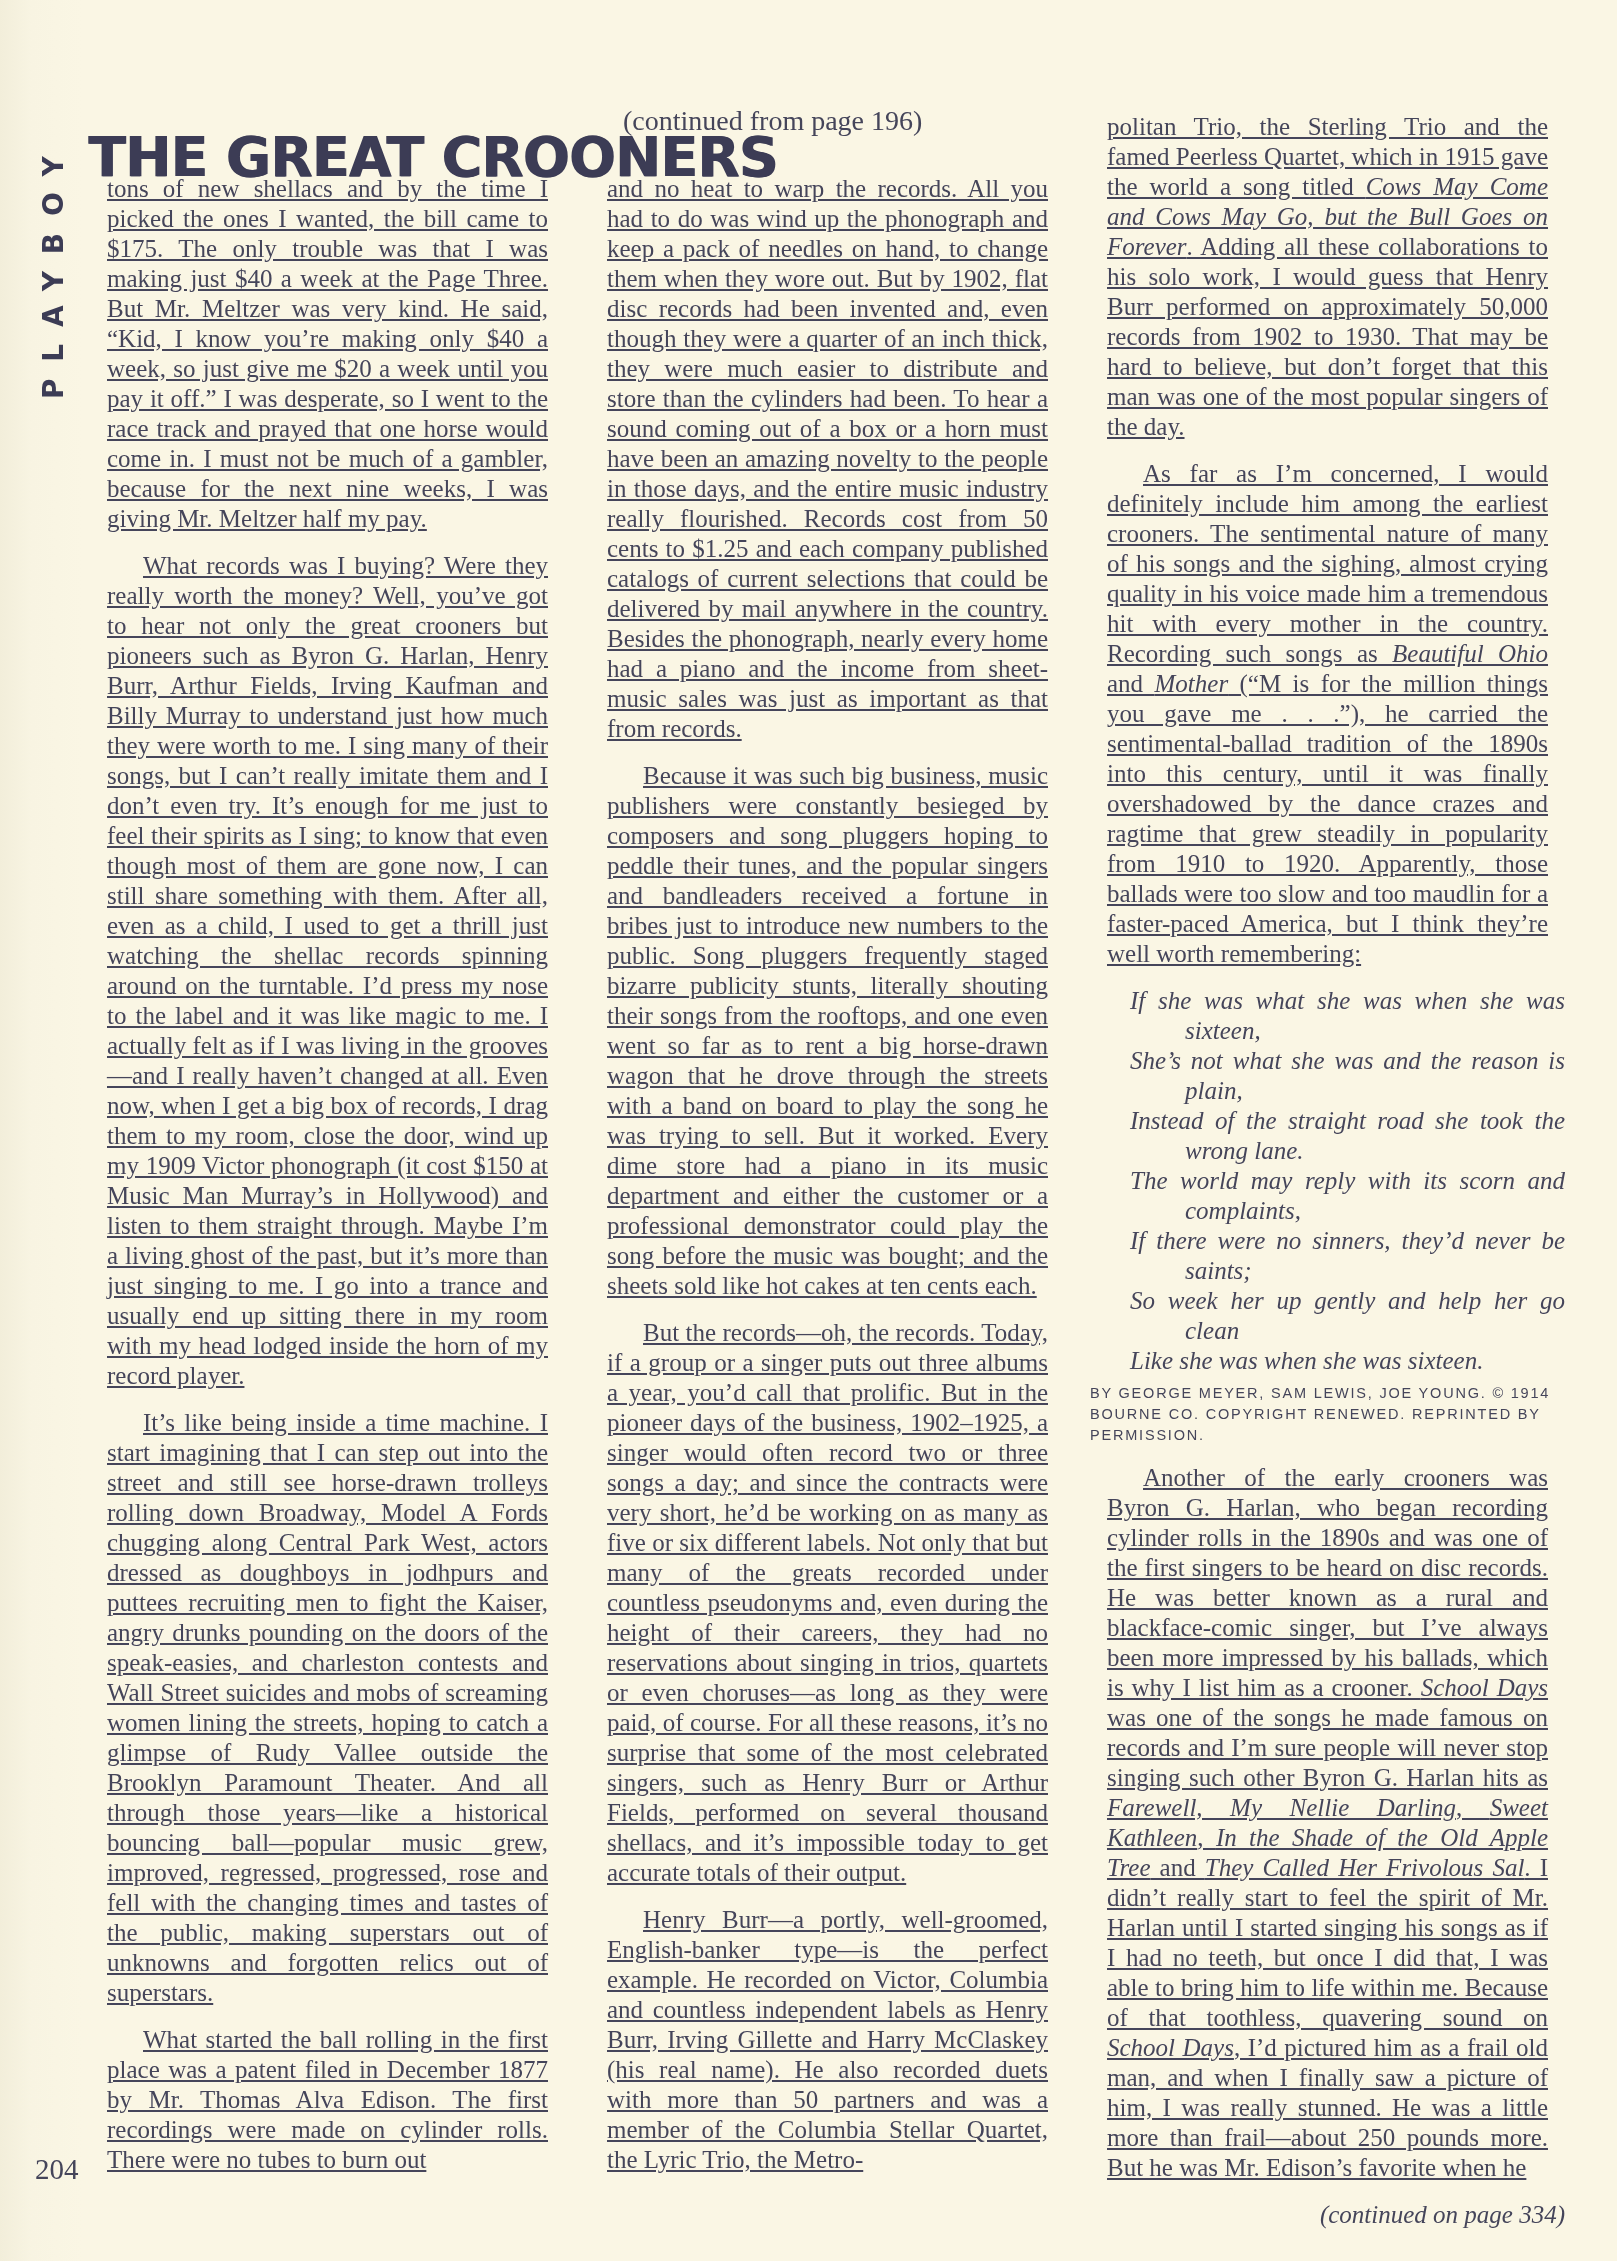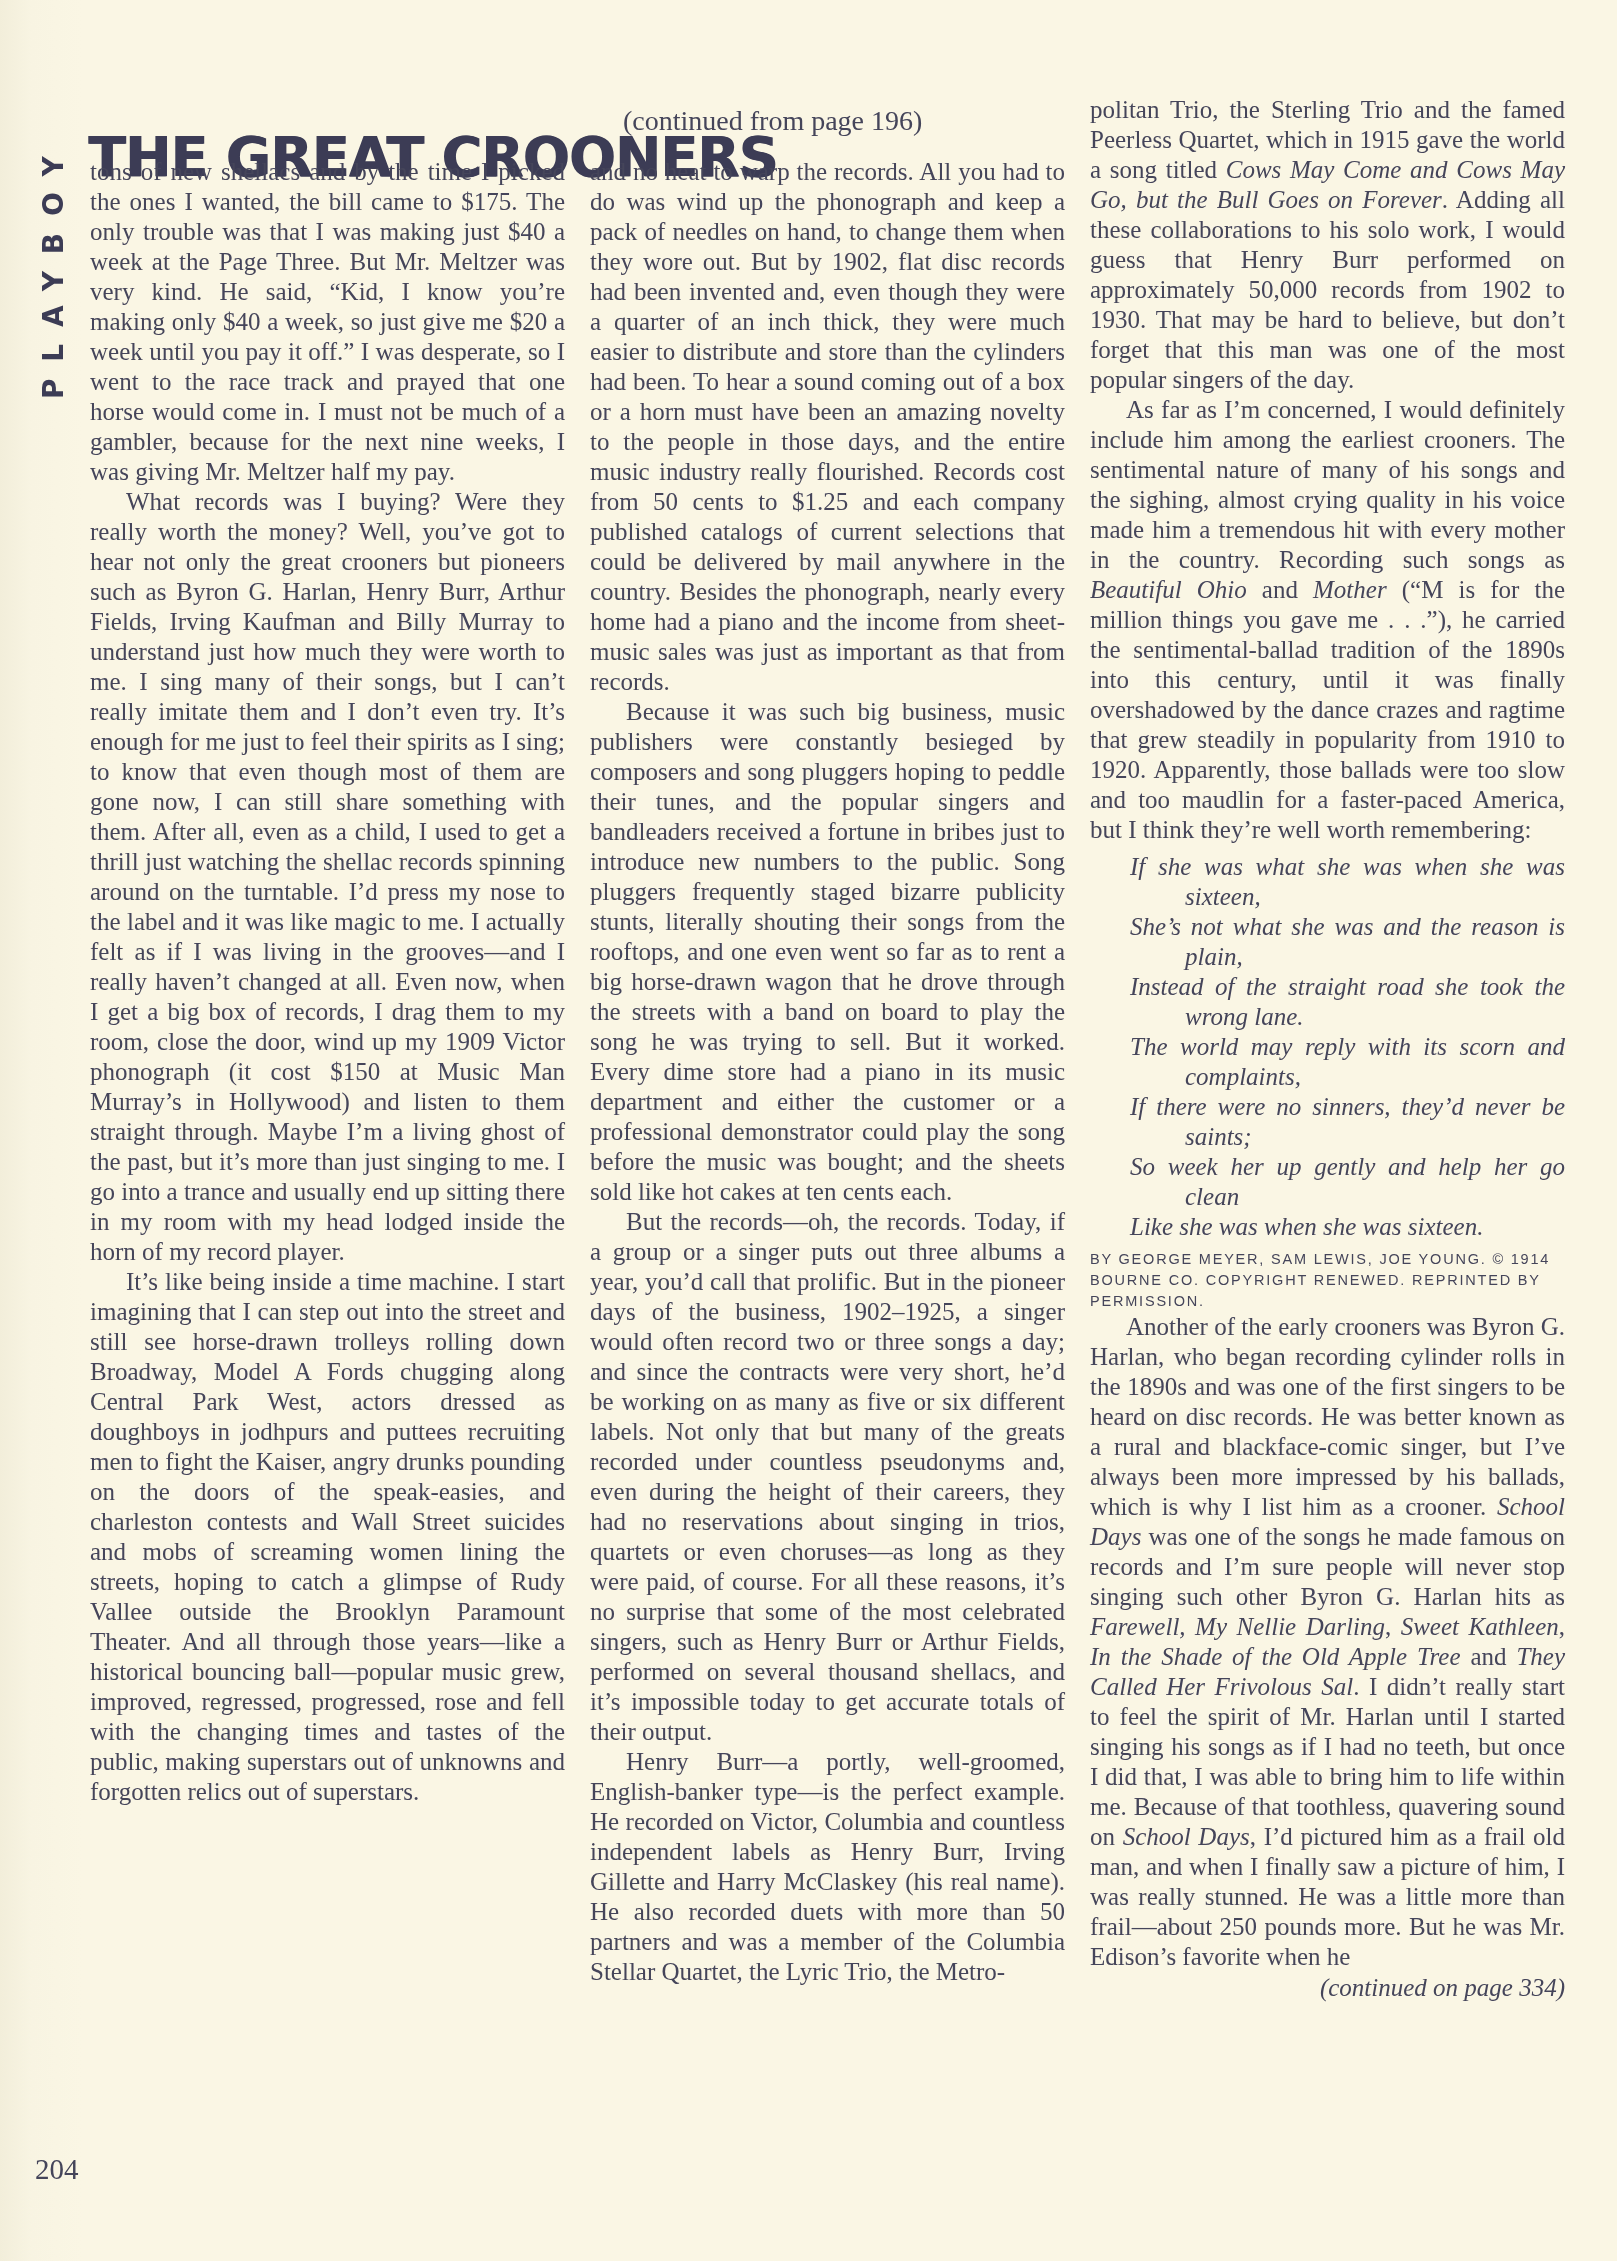--- a/index.html
+++ b/index.html
@@ -37,21 +37,21 @@
   }
   .col {
     position: absolute; width: 475px;
     font-size: 25px; line-height: 30px;
     color: var(--ink, #45455a);
     text-align: justify;
   }
   #col1 { left: 90px;  top: 157px; }
   #col2 { left: 590px;  top: 157px; }
   #col3 { left: 1090px; top: 95px; }
-  .para { margin: 0; }
+  .para { margin: 17px; text-decoration: underline; }
   .para.indent { text-indent: 36px; }
   .verse {
     margin: 7px 0 5.5px 40px;
     font-style: italic;
   }
   .verse-line { padding-left: 55px; text-indent: -55px; }
   .credit {
     margin-top: 7px;
     font-family: "Liberation Sans", sans-serif;
     font-size: 14.5px; line-height: 21px;
@@ -69,20 +69,21 @@
 <body>
 
 <div class="page">
   <div class="magazine-vertical">PLAYBOY</div>
   <h1 class="title">THE GREAT CROONERS</h1>
   <div class="continued-from">(continued from page 196)</div>
   <div class="col" id="col1">
       <p class="para">tons of new shellacs and by the time I picked the ones I wanted, the bill came to $175. The only trouble was that I was making just $40 a week at the Page Three. But Mr. Meltzer was very kind. He said, “Kid, I know you’re making only $40 a week, so just give me $20 a week until you pay it off.” I was desperate, so I went to the race track and prayed that one horse would come in. I must not be much of a gambler, because for the next nine weeks, I was giving Mr. Meltzer half my pay.</p>
       <p class="para indent">What records was I buying? Were they really worth the money? Well, you’ve got to hear not only the great crooners but pioneers such as Byron G. Harlan, Henry Burr, Arthur Fields, Irving Kaufman and Billy Murray to understand just how much they were worth to me. I sing many of their songs, but I can’t really imitate them and I don’t even try. It’s enough for me just to feel their spirits as I sing; to know that even though most of them are gone now, I can still share something with them. After all, even as a child, I used to get a thrill just watching the shellac records spinning around on the turntable. I’d press my nose to the label and it was like magic to me. I actually felt as if I was living in the grooves—and I really haven’t changed at all. Even now, when I get a big box of records, I drag them to my room, close the door, wind up my 1909 Victor phonograph (it cost $150 at Music Man Murray’s in Hollywood) and listen to them straight through. Maybe I’m a living ghost of the past, but it’s more than just singing to me. I go into a trance and usually end up sitting there in my room with my head lodged inside the horn of my record player.</p>
       <p class="para indent">It’s like being inside a time machine. I start imagining that I can step out into the street and still see horse-drawn trolleys rolling down Broadway, Model A Fords chugging along Central Park West, actors dressed as doughboys in jodhpurs and puttees recruiting men to fight the Kaiser, angry drunks pounding on the doors of the speak-easies, and charleston contests and Wall Street suicides and mobs of screaming women lining the streets, hoping to catch a glimpse of Rudy Vallee outside the Brooklyn Paramount Theater. And all through those years—like a historical bouncing ball—popular music grew, improved, regressed, progressed, rose and fell with the changing times and tastes of the public, making superstars out of unknowns and forgotten relics out of superstars.</p>
+      <p class="para indent">What started the ball rolling in the first place was a patent filed in December 1877 by Mr. Thomas Alva Edison. The first recordings were made on cylinder rolls. There were no tubes to burn out</p>
     </div>
   <div class="col" id="col2">
       <p class="para">and no heat to warp the records. All you had to do was wind up the phonograph and keep a pack of needles on hand, to change them when they wore out. But by 1902, flat disc records had been invented and, even though they were a quarter of an inch thick, they were much easier to distribute and store than the cylinders had been. To hear a sound coming out of a box or a horn must have been an amazing novelty to the people in those days, and the entire music industry really flourished. Records cost from 50 cents to $1.25 and each company published catalogs of current selections that could be delivered by mail anywhere in the country. Besides the phonograph, nearly every home had a piano and the income from sheet-music sales was just as important as that from records.</p>
       <p class="para indent">Because it was such big business, music publishers were constantly besieged by composers and song pluggers hoping to peddle their tunes, and the popular singers and bandleaders received a fortune in bribes just to introduce new numbers to the public. Song pluggers frequently staged bizarre publicity stunts, literally shouting their songs from the rooftops, and one even went so far as to rent a big horse-drawn wagon that he drove through the streets with a band on board to play the song he was trying to sell. But it worked. Every dime store had a piano in its music department and either the customer or a professional demonstrator could play the song before the music was bought; and the sheets sold like hot cakes at ten cents each.</p>
       <p class="para indent">But the records—oh, the records. Today, if a group or a singer puts out three albums a year, you’d call that prolific. But in the pioneer days of the business, 1902–1925, a singer would often record two or three songs a day; and since the contracts were very short, he’d be working on as many as five or six different labels. Not only that but many of the greats recorded under countless pseudonyms and, even during the height of their careers, they had no reservations about singing in trios, quartets or even choruses—as long as they were paid, of course. For all these reasons, it’s no surprise that some of the most celebrated singers, such as Henry Burr or Arthur Fields, performed on several thousand shellacs, and it’s impossible today to get accurate totals of their output.</p>
       <p class="para indent">Henry Burr—a portly, well-groomed, English-banker type—is the perfect example. He recorded on Victor, Columbia and countless independent labels as Henry Burr, Irving Gillette and Harry McClaskey (his real name). He also recorded duets with more than 50 partners and was a member of the Columbia Stellar Quartet, the Lyric Trio, the Metro-</p>
     </div>
   <div class="col" id="col3">
       <p class="para">politan Trio, the Sterling Trio and the famed Peerless Quartet, which in 1915 gave the world a song titled <i>Cows May Come and Cows May Go, but the Bull Goes on Forever</i>. Adding all these collaborations to his solo work, I would guess that Henry Burr performed on approximately 50,000 records from 1902 to 1930. That may be hard to believe, but don’t forget that this man was one of the most popular singers of the day.</p>
       <p class="para indent">As far as I’m concerned, I would definitely include him among the earliest crooners. The sentimental nature of many of his songs and the sighing, almost crying quality in his voice made him a tremendous hit with every mother in the country. Recording such songs as <i>Beautiful Ohio</i> and <i>Mother</i> (“M is for the million things you gave me . . .”), he carried the sentimental-ballad tradition of the 1890s into this century, until it was finally overshadowed by the dance crazes and ragtime that grew steadily in popularity from 1910 to 1920. Apparently, those ballads were too slow and too maudlin for a faster-paced America, but I think they’re well worth remembering:</p>

